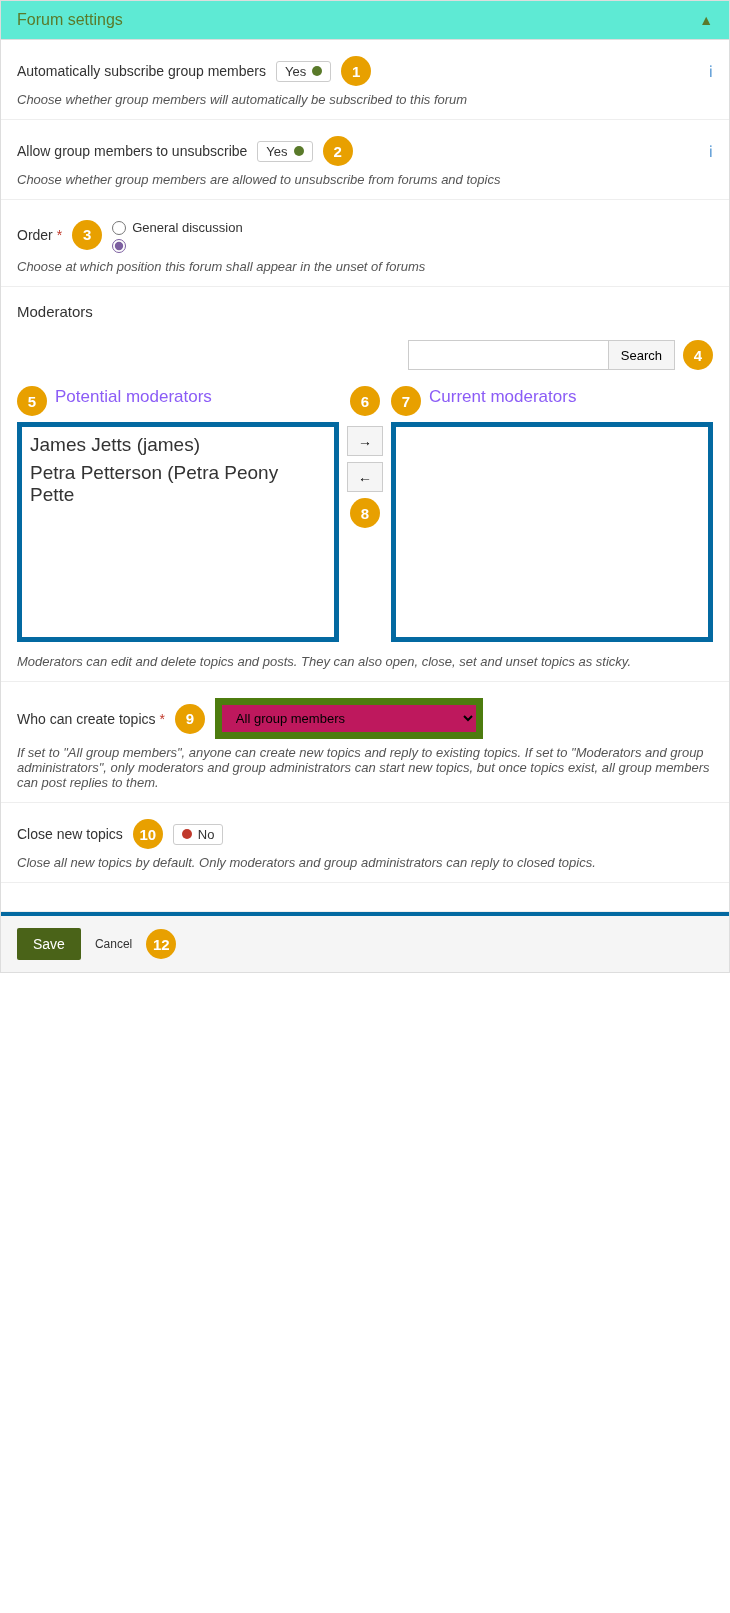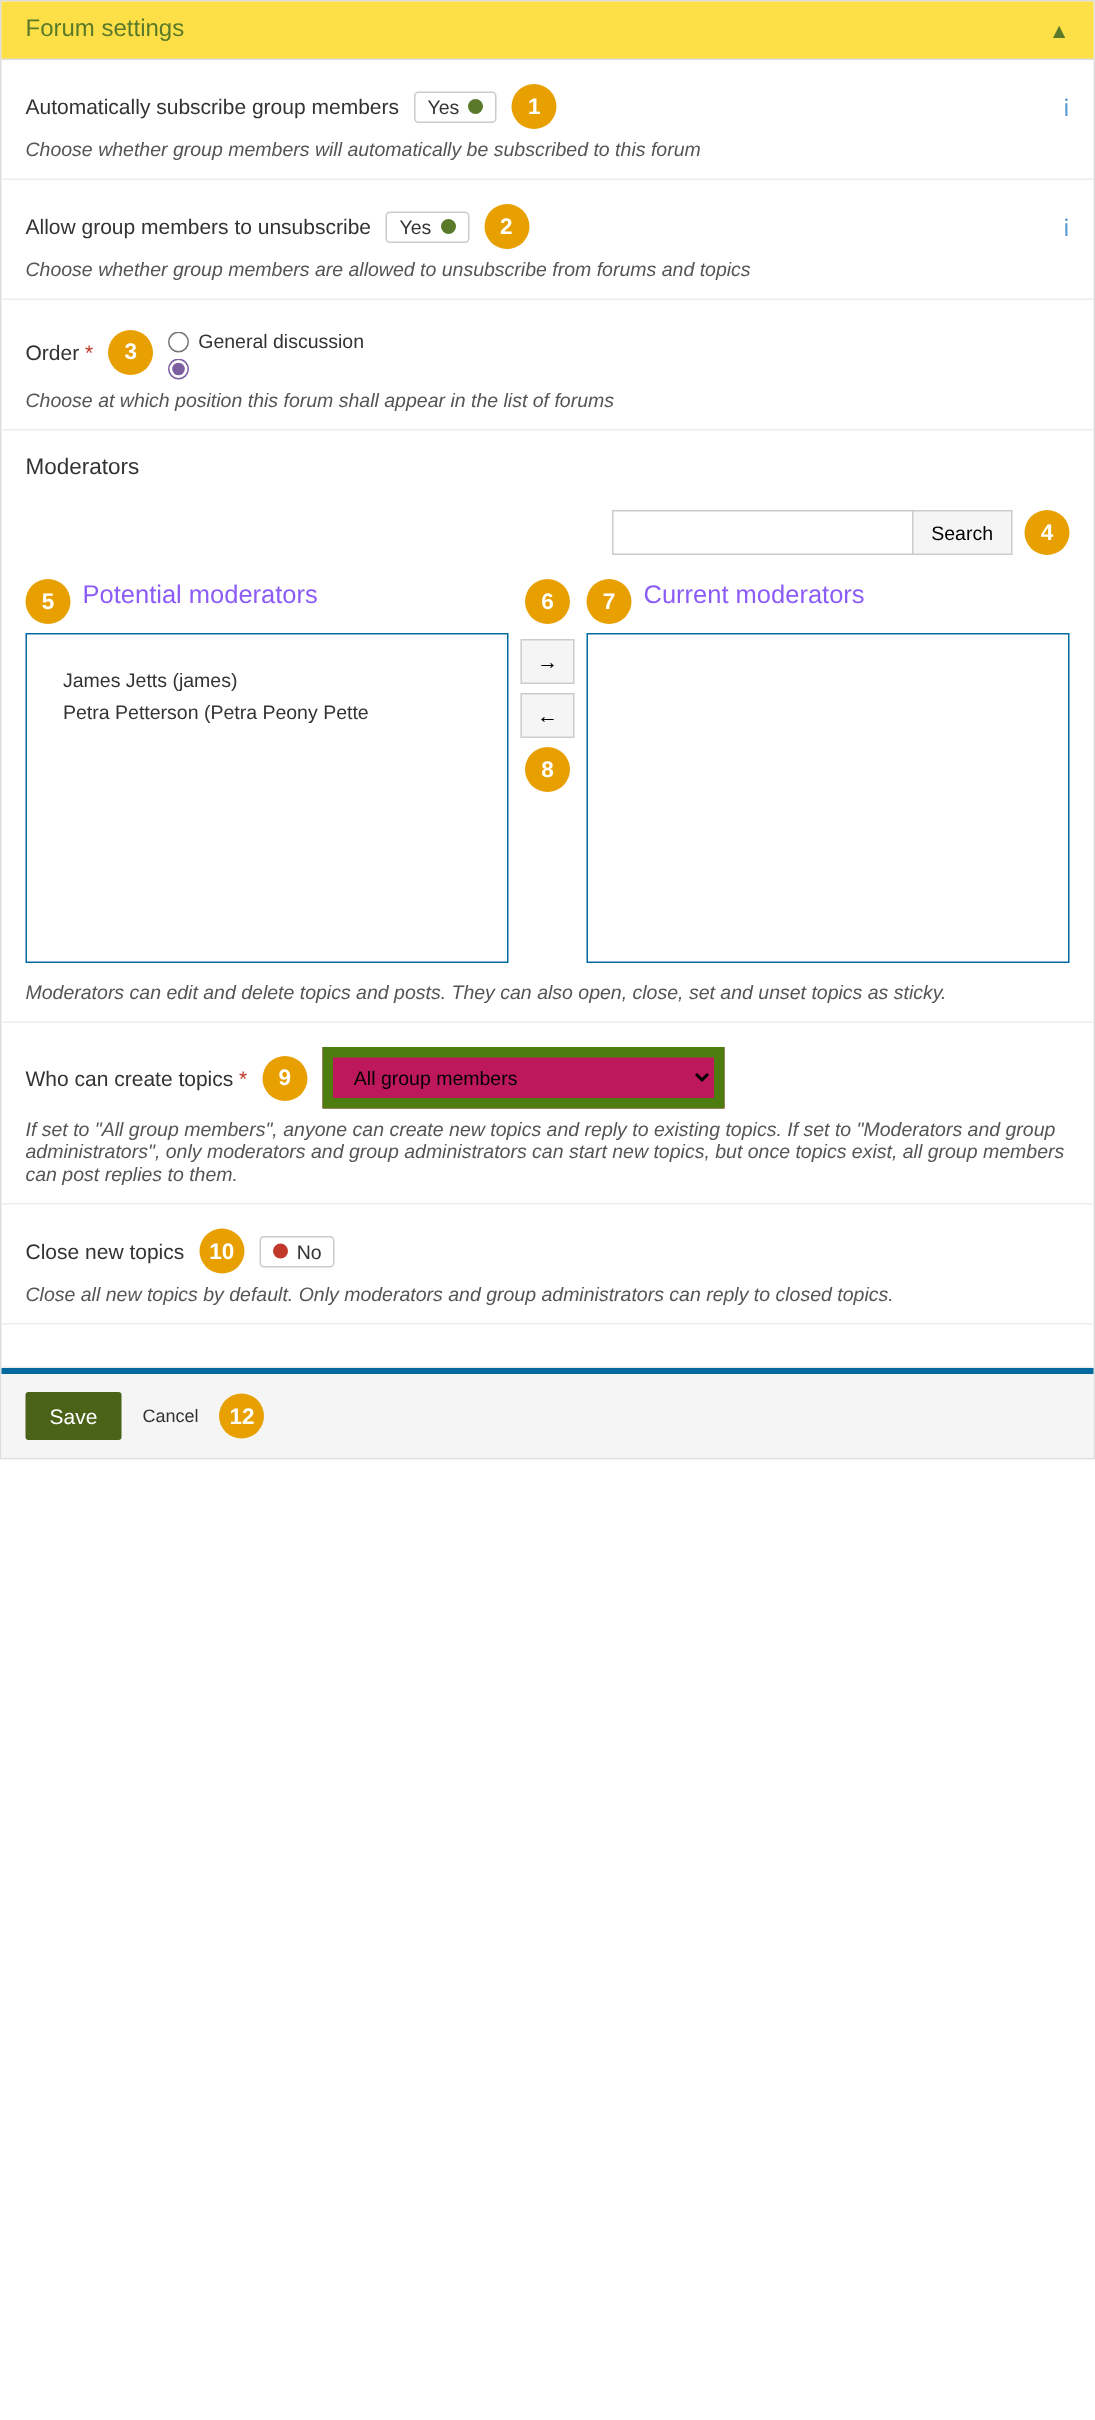--- a/index.html
+++ b/index.html
@@ -20,21 +20,21 @@
       border: 1px solid #ddd;
       margin: 0;
     }
 
     .panel-header {
       display: flex;
       justify-content: space-between;
       align-items: center;
       padding: 10px 16px;
       border-bottom: 1px solid #ddd;
-      background: #fde047;
+      background: #5eead4;
     }
     .panel-title {
       color: #5a7a2a;
       font-size: 16px;
       font-weight: normal;
     }
     .chevron-icon {
       color: #5a7a2a;
       font-size: 14px;
     }
@@ -167,24 +167,24 @@
       font-size: 13px;
       cursor: pointer;
     }
     .mod-column-title {
       font-size: 17px;
       color: #8b5cf6;
       margin-bottom: 8px;
       font-weight: normal;
     }
     .mod-list {
-      border: 1px solid #0369a1;
+      border: 5px solid #0369a1;
       min-height: 220px;
-      padding: 20px;
-      font-size: 13px;
+      padding: 4px;
+      font-size: 19px;
     }
     .mod-list-item {
       padding: 3px 4px;
       cursor: pointer;
     }
     .arrow-btn {
       border: 1px solid #ccc;
       background: #f5f5f5;
       width: 36px;
       height: 30px;
@@ -288,21 +288,21 @@
           <div class="order-options">
             <div class="radio-option">
               <input type="radio" class="radio-input" name="order" style="">
               <span>General discussion</span>
             </div>
             <div class="radio-option">
               <input type="radio" class="radio-input" name="order" checked="" style="">
             </div>
           </div>
         </div>
-        <div class="setting-desc">Choose at which position this forum shall appear in the list of forums</div>
+        <div class="setting-desc">Choose at which position this forum shall appear in the unset of forums</div>
       </div>
 
       <div class="moderators-section">
         <div class="setting-main" style="margin-bottom: 10px;">
           <span class="moderators-title">Moderators</span>
         </div>
 
         <div class="search-row">
           <input type="text" class="search-input" style="">
           <button class="search-btn">Search</button>

